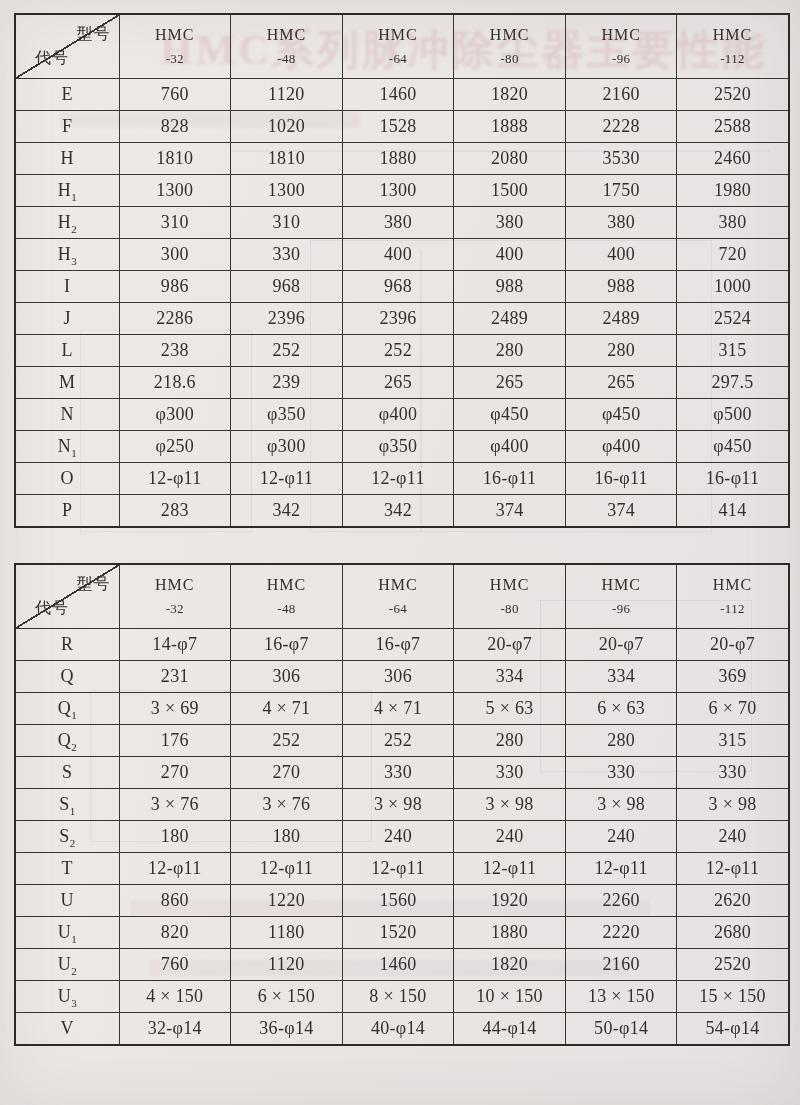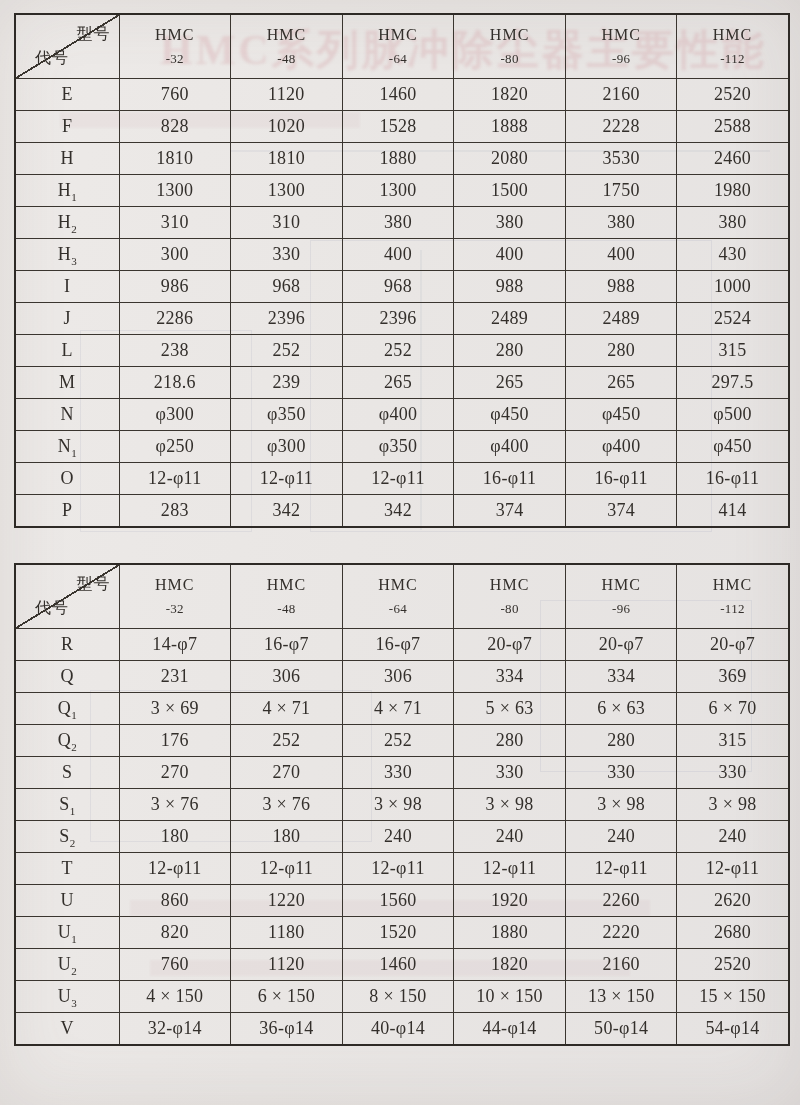--- a/index.html
+++ b/index.html
@@ -159,21 +159,21 @@
           <td>380</td>
           <td>380</td>
         </tr>
         <tr>
           <td>H<sub>3</sub></td>
           <td>300</td>
           <td>330</td>
           <td>400</td>
           <td>400</td>
           <td>400</td>
-          <td>430</td>
+          <td>720</td>
         </tr>
         <tr>
           <td>I</td>
           <td>986</td>
           <td>968</td>
           <td>968</td>
           <td>988</td>
           <td>988</td>
           <td>1000</td>
         </tr>

